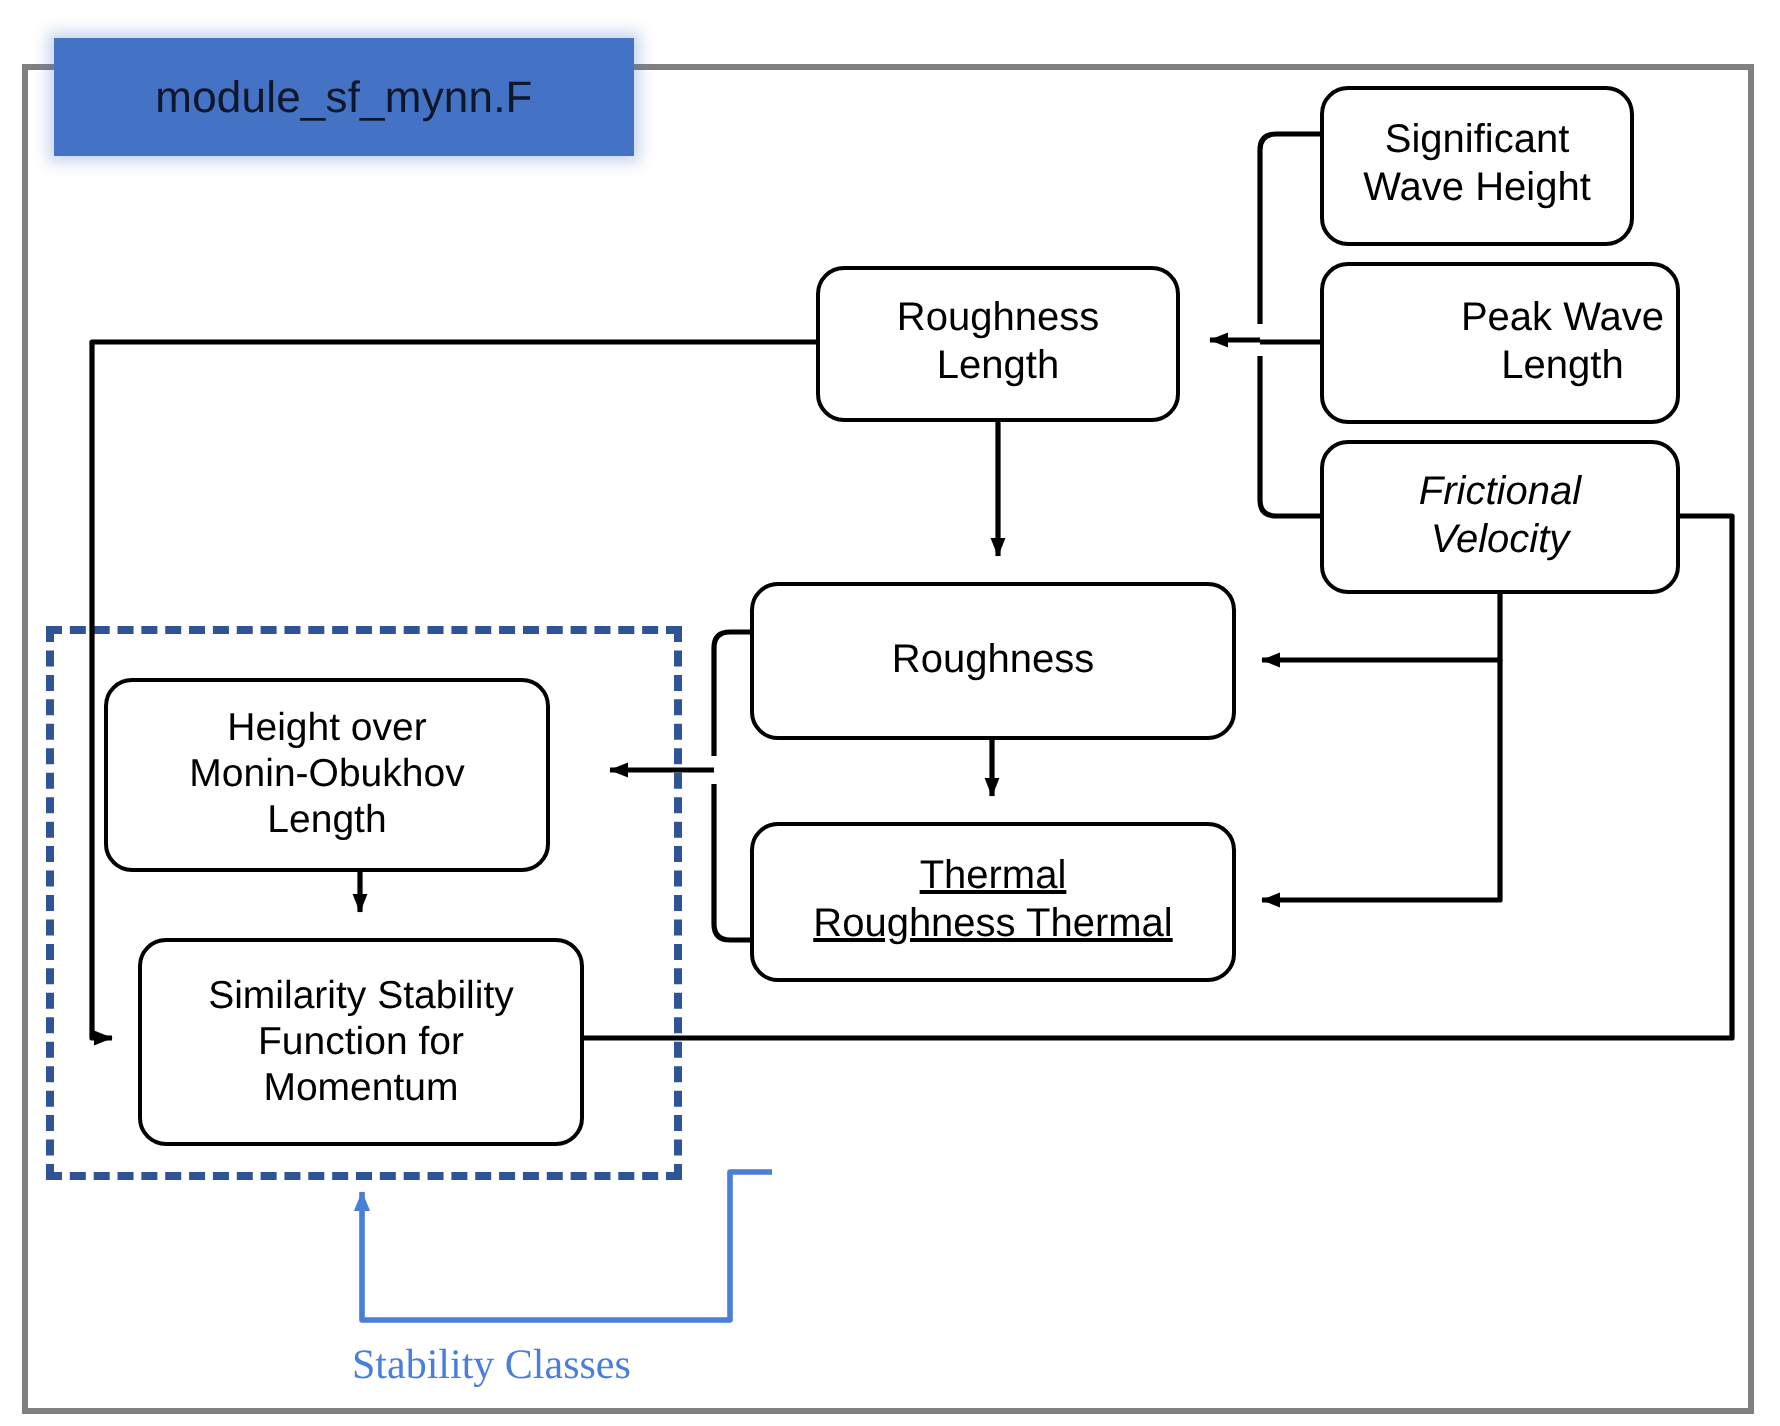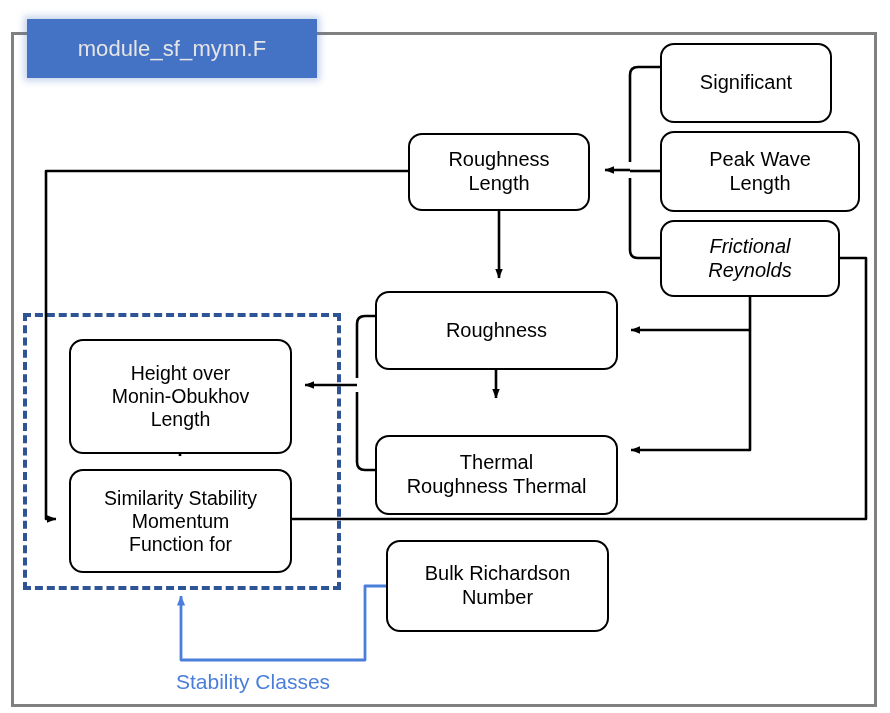--- a/index.html
+++ b/index.html
@@ -9,21 +9,21 @@
 
   
   .outer-frame{
     position:absolute;left:11px;top:32px;width:866px;height:675px;
     border:3px solid #808080;box-sizing:border-box;background:transparent;
   }
 
   
   .title-chip{
     position:absolute;left:27px;top:19px;width:290px;height:59px;
-    background:#4472C4;color:#e5e5e5;
+    background:#4472C4;color:#0f172a;
     display:flex;align-items:center;justify-content:center;
     font-size:22px;letter-spacing:.1px;
     box-shadow:0 0 7px 3px rgba(68,114,196,.30);
     z-index:30;
   }
 
   
   .dashed-region{
     position:absolute;left:23px;top:313px;width:318px;height:277px;
     border:4px dashed #2E5496;box-sizing:border-box;z-index:5;
@@ -35,32 +35,32 @@
   
   .node{
     position:absolute;background:#ffffff;border:2.6px solid #000000;
     border-radius:14px;box-sizing:border-box;z-index:12;
     display:flex;align-items:center;justify-content:center;text-align:center;
     color:#000000;font-size:20px;line-height:1.18;padding:2px 6px;
   }
   .node span{display:block;}
 
   .n-rough-len   {left:408px;top:133px;width:182px;height:78px;}
-  .n-sig-wave    {left:660px;top:43px; width:172px;height:80px;}
-  .n-peak-wave   {left:660px;top:131px;width:200px;height:81px;}
+  .n-sig-wave    {left:660px;top:43px; width:157px;height:80px;}
+  .n-peak-wave   {left:660px;top:131px;width:180px;height:81px;justify-content:flex-end;}
   .n-fric-vel    {left:660px;top:220px;width:180px;height:77px;font-style:italic;}
   .n-rough-re    {left:375px;top:291px;width:243px;height:79px;}
-  .n-therm-rough {left:375px;top:435px;width:243px;height:80px;}
-  .n-height-mo   {left:69px; top:339px;width:223px;height:115px;font-size:19.5px;align-items:center;}
+  .n-therm-rough {left:375px;top:411px;width:243px;height:80px;text-decoration:underline;}
+  .n-height-mo   {left:52px; top:339px;width:223px;height:97px;font-size:19.5px;align-items:center;}
   .n-sim-stab    {left:69px; top:469px;width:223px;height:104px;font-size:19.5px;}
   .n-bulk-rich   {left:386px;top:540px;width:223px;height:92px;}
 
   .stability-label{
     position:absolute;left:176px;top:670px;
-    color:#4A7EDB;font-size:21px;z-index:20;white-space:nowrap;
+    color:#4A7EDB;font-size:21px;z-index:20;white-space:nowrap;font-family:Liberation Serif, serif;
   }
 </style>
 </head>
 <body>
 
 <div id="stage">
 
   <div class="outer-frame"></div>
 
   <div class="dashed-region"></div>
@@ -113,34 +113,35 @@
   <div class="node n-rough-len">
     <div>
       <span>Roughness</span>
       <span>Length</span>
     </div>
   </div>
 
   <div class="node n-sig-wave">
     <div>
       <span>Significant</span>
+      <span>Wave Height</span>
     </div>
   </div>
 
   <div class="node n-peak-wave">
     <div>
       <span>Peak Wave</span>
       <span>Length</span>
     </div>
   </div>
 
   <div class="node n-fric-vel">
     <div>
       <span>Frictional</span>
-      <span>Reynolds</span>
+      <span>Velocity</span>
     </div>
   </div>
 
   <div class="node n-rough-re">
     <div>
       <span>Roughness</span>
     </div>
   </div>
 
   <div class="node n-therm-rough">
@@ -154,27 +155,21 @@
     <div>
       <span>Height over</span>
       <span>Monin-Obukhov</span>
       <span>Length</span>
     </div>
   </div>
 
   <div class="node n-sim-stab">
     <div>
       <span>Similarity Stability</span>
+      <span>Function for</span>
       <span>Momentum</span>
-      <span>Function for</span>
     </div>
   </div>
 
-  <div class="node n-bulk-rich">
-    <div>
-      <span>Bulk Richardson</span>
-      <span>Number</span>
-    </div>
-  </div>
 
   <div class="stability-label">Stability Classes</div>
 
 </div>
 
 </body></html>

